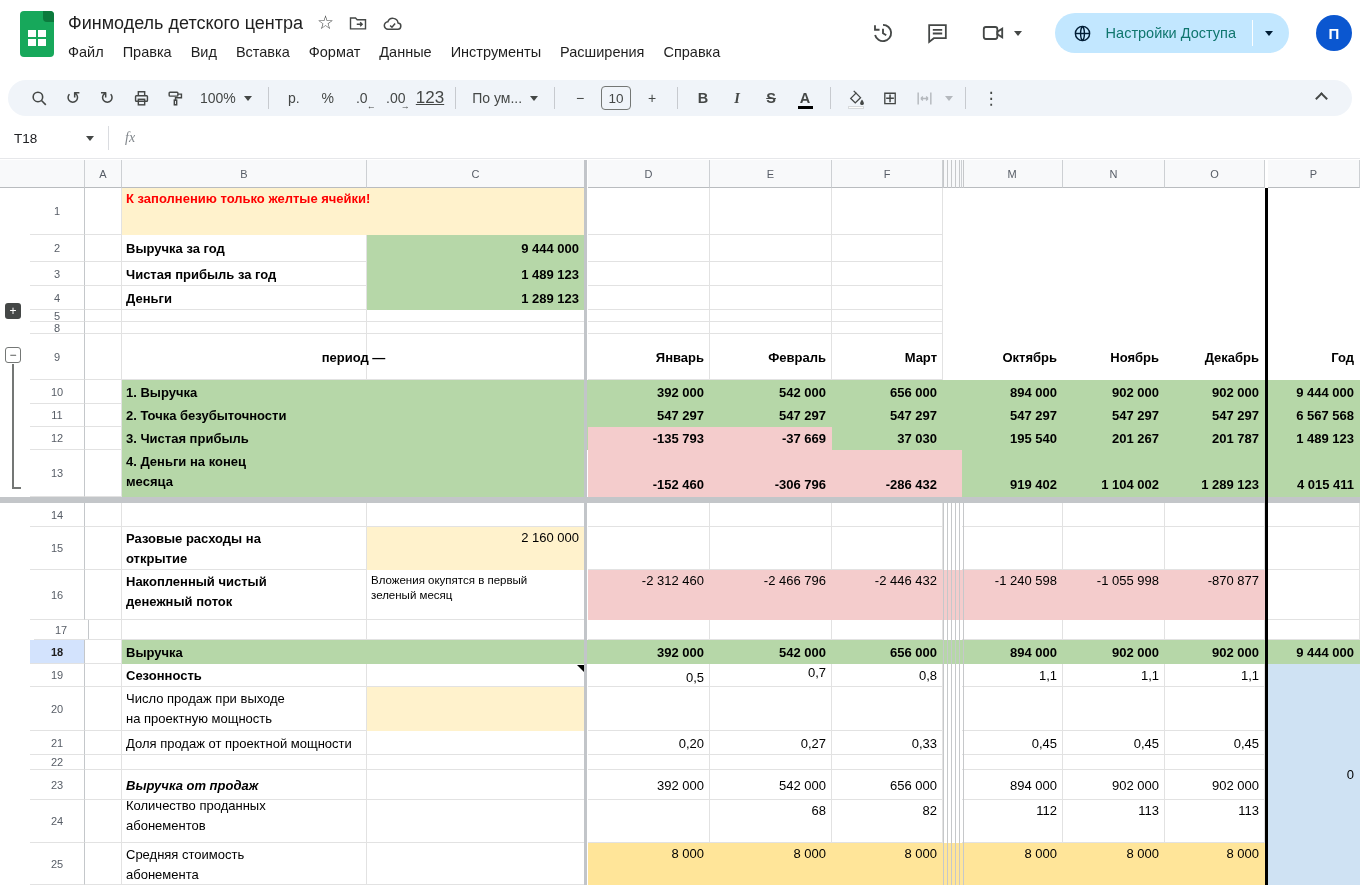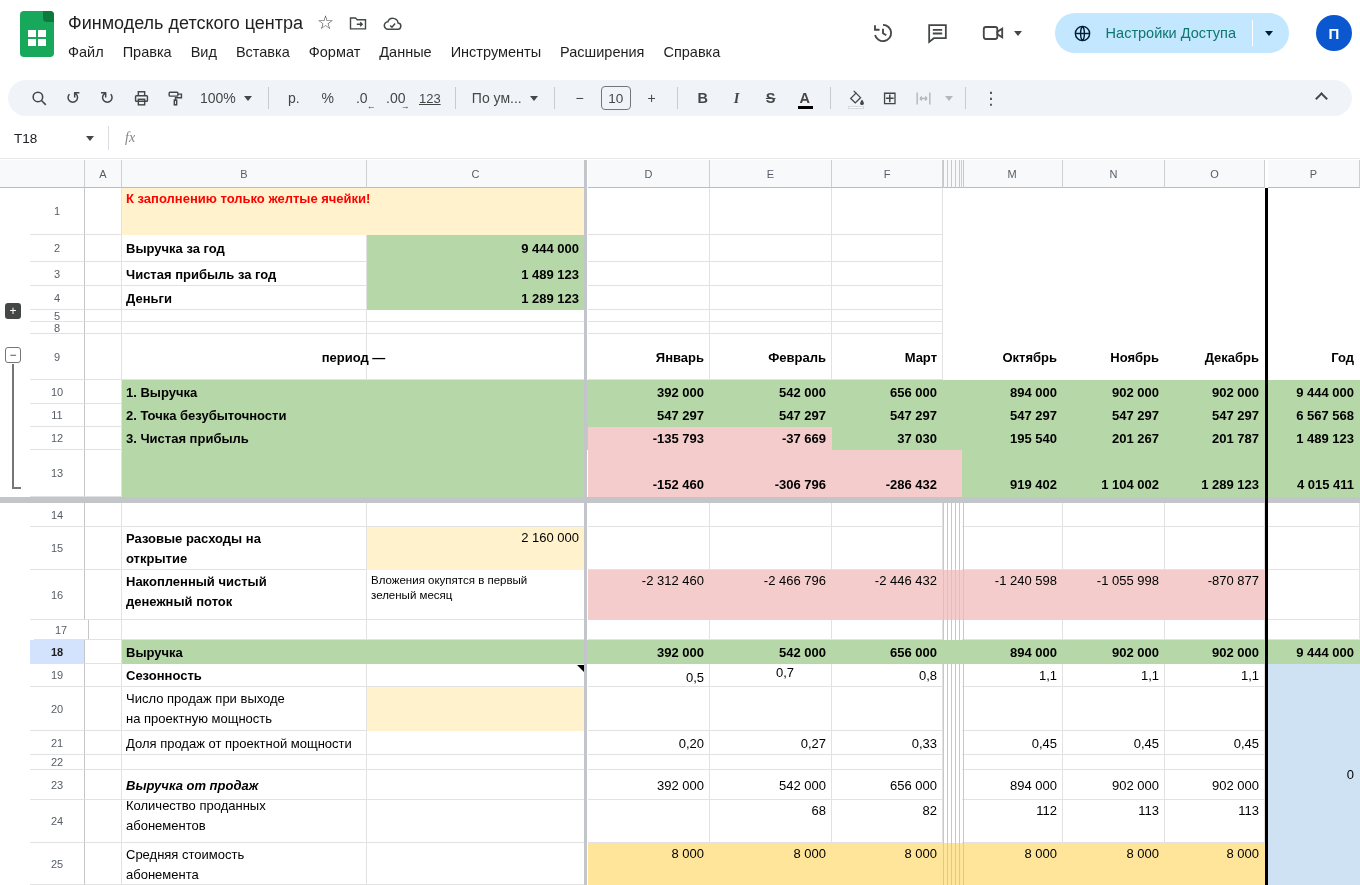--- a/index.html
+++ b/index.html
@@ -184,21 +184,21 @@
     <span class="tbtn">р.</span>
     <span class="tbtn">%</span>
     <span class="tbtn">
       <span>.0</span>
       <span class="dec-arrow">←</span>
     </span>
     <span class="tbtn">
       <span>.00</span>
       <span class="dec-arrow">→</span>
     </span>
-    <span class="tbtn" style="font-size:13px;text-decoration:underline;">123</span>
+    <span class="tbtn" style="font-size:17px;text-decoration:underline;">123</span>
     <div class="sep"></div>
     <span class="font-sel">
       <span>По ум...</span>
       <span class="caret"></span>
     </span>
     <div class="sep"></div>
     <span class="tbtn">−</span>
     <span class="size-box">10</span>
     <span class="tbtn">+</span>
     <div class="sep"></div>
@@ -532,20 +532,22 @@
       <div class="abs cell lbl b" style="left: 122px; top: 75px; width: 245px; height: 27px;">Выручка за год</div>
       <div class="abs cell num b" style="left: 367px; top: 75px; width: 218px; height: 27px;">9 444 000</div>
       <div class="abs cell lbl b" style="left: 122px; top: 102px; width: 245px; height: 24px;">Чистая прибыль за год</div>
       <div class="abs cell num b" style="left: 367px; top: 102px; width: 218px; height: 24px;">1 489 123</div>
       <div class="abs cell lbl b" style="left: 122px; top: 126px; width: 245px; height: 24px;">Деньги</div>
       <div class="abs cell num b" style="left: 367px; top: 126px; width: 218px; height: 24px;">1 289 123</div>
       <div class="abs cell ctr b" style="left: 122px; top: 174px; width: 463px; height: 46px;">период —</div>
       <div class="abs cell lbl b" style="left: 122px; top: 220px; width: 245px; height: 24px;">1. Выручка</div>
       <div class="abs cell lbl b" style="left: 122px; top: 244px; width: 245px; height: 23px;">2. Точка безубыточности</div>
       <div class="abs cell lbl b" style="left: 122px; top: 267px; width: 245px; height: 23px;">3. Чистая прибыль</div>
+      <div class="abs cell wrap b" style="left: 122px; top: 290px; width: 245px; height: 47px;">4. Деньги на конец
+месяца</div>
       <div class="abs cell wrap b" style="left: 122px; top: 367px; width: 245px; height: 43px;">Разовые расходы на
 открытие</div>
       <div class="abs cell num vt" style="left: 367px; top: 367px; width: 218px; height: 43px;">2 160 000</div>
       <div class="abs cell wrap b" style="left: 122px; top: 410px; width: 245px; height: 50px;">Накопленный чистый
 денежный поток</div>
       <div class="abs cell note" style="left: 367px; top: 410px; width: 218px; height: 50px;">Вложения окупятся в первый
 зеленый месяц</div>
       <div class="abs cell lbl b" style="left: 122px; top: 480px; width: 245px; height: 24px;">Выручка</div>
       <div class="abs cell lbl b" style="left: 122px; top: 504px; width: 245px; height: 23px;">Сезонность</div>
       <div class="abs cell wrap" style="left: 122px; top: 527px; width: 245px; height: 44px;">Число продаж при выходе
@@ -598,21 +600,21 @@
       <div class="abs cell num vt" style="left: 1063px; top: 410px; width: 102px; height: 50px;">-1 055 998</div>
       <div class="abs cell num vt" style="left: 1165px; top: 410px; width: 100px; height: 50px;">-870 877</div>
       <div class="abs cell num b" style="left: 588px; top: 480px; width: 122px; height: 24px;">392 000</div>
       <div class="abs cell num b" style="left: 710px; top: 480px; width: 122px; height: 24px;">542 000</div>
       <div class="abs cell num b" style="left: 832px; top: 480px; width: 111px; height: 24px;">656 000</div>
       <div class="abs cell num b" style="left: 962px; top: 480px; width: 101px; height: 24px;">894 000</div>
       <div class="abs cell num b" style="left: 1063px; top: 480px; width: 102px; height: 24px;">902 000</div>
       <div class="abs cell num b" style="left: 1165px; top: 480px; width: 100px; height: 24px;">902 000</div>
       <div class="abs cell num b" style="left: 1268px; top: 480px; width: 92px; height: 24px;">9 444 000</div>
       <div class="abs cell num" style="left: 588px; top: 504px; width: 122px; height: 27px; text-align: right;">0,5</div>
-      <div class="abs cell num" style="left: 678px; top: 504px; width: 122px; height: 17px;">0,7</div>
+      <div class="abs cell num" style="left: 710px; top: 504px; width: 122px; height: 17px;">0,7</div>
       <div class="abs cell num" style="left: 832px; top: 504px; width: 111px; height: 23px;">0,8</div>
       <div class="abs cell num" style="left: 962px; top: 504px; width: 101px; height: 23px;">1,1</div>
       <div class="abs cell num" style="left: 1063px; top: 504px; width: 102px; height: 23px;">1,1</div>
       <div class="abs cell num" style="left: 1165px; top: 504px; width: 100px; height: 23px;">1,1</div>
       <div class="abs cell num" style="left: 588px; top: 571px; width: 122px; height: 24px;">0,20</div>
       <div class="abs cell num" style="left: 710px; top: 571px; width: 122px; height: 24px;">0,27</div>
       <div class="abs cell num" style="left: 832px; top: 571px; width: 111px; height: 24px;">0,33</div>
       <div class="abs cell num" style="left: 962px; top: 571px; width: 101px; height: 24px;">0,45</div>
       <div class="abs cell num" style="left: 1063px; top: 571px; width: 102px; height: 24px;">0,45</div>
       <div class="abs cell num" style="left: 1165px; top: 571px; width: 100px; height: 24px;">0,45</div>

